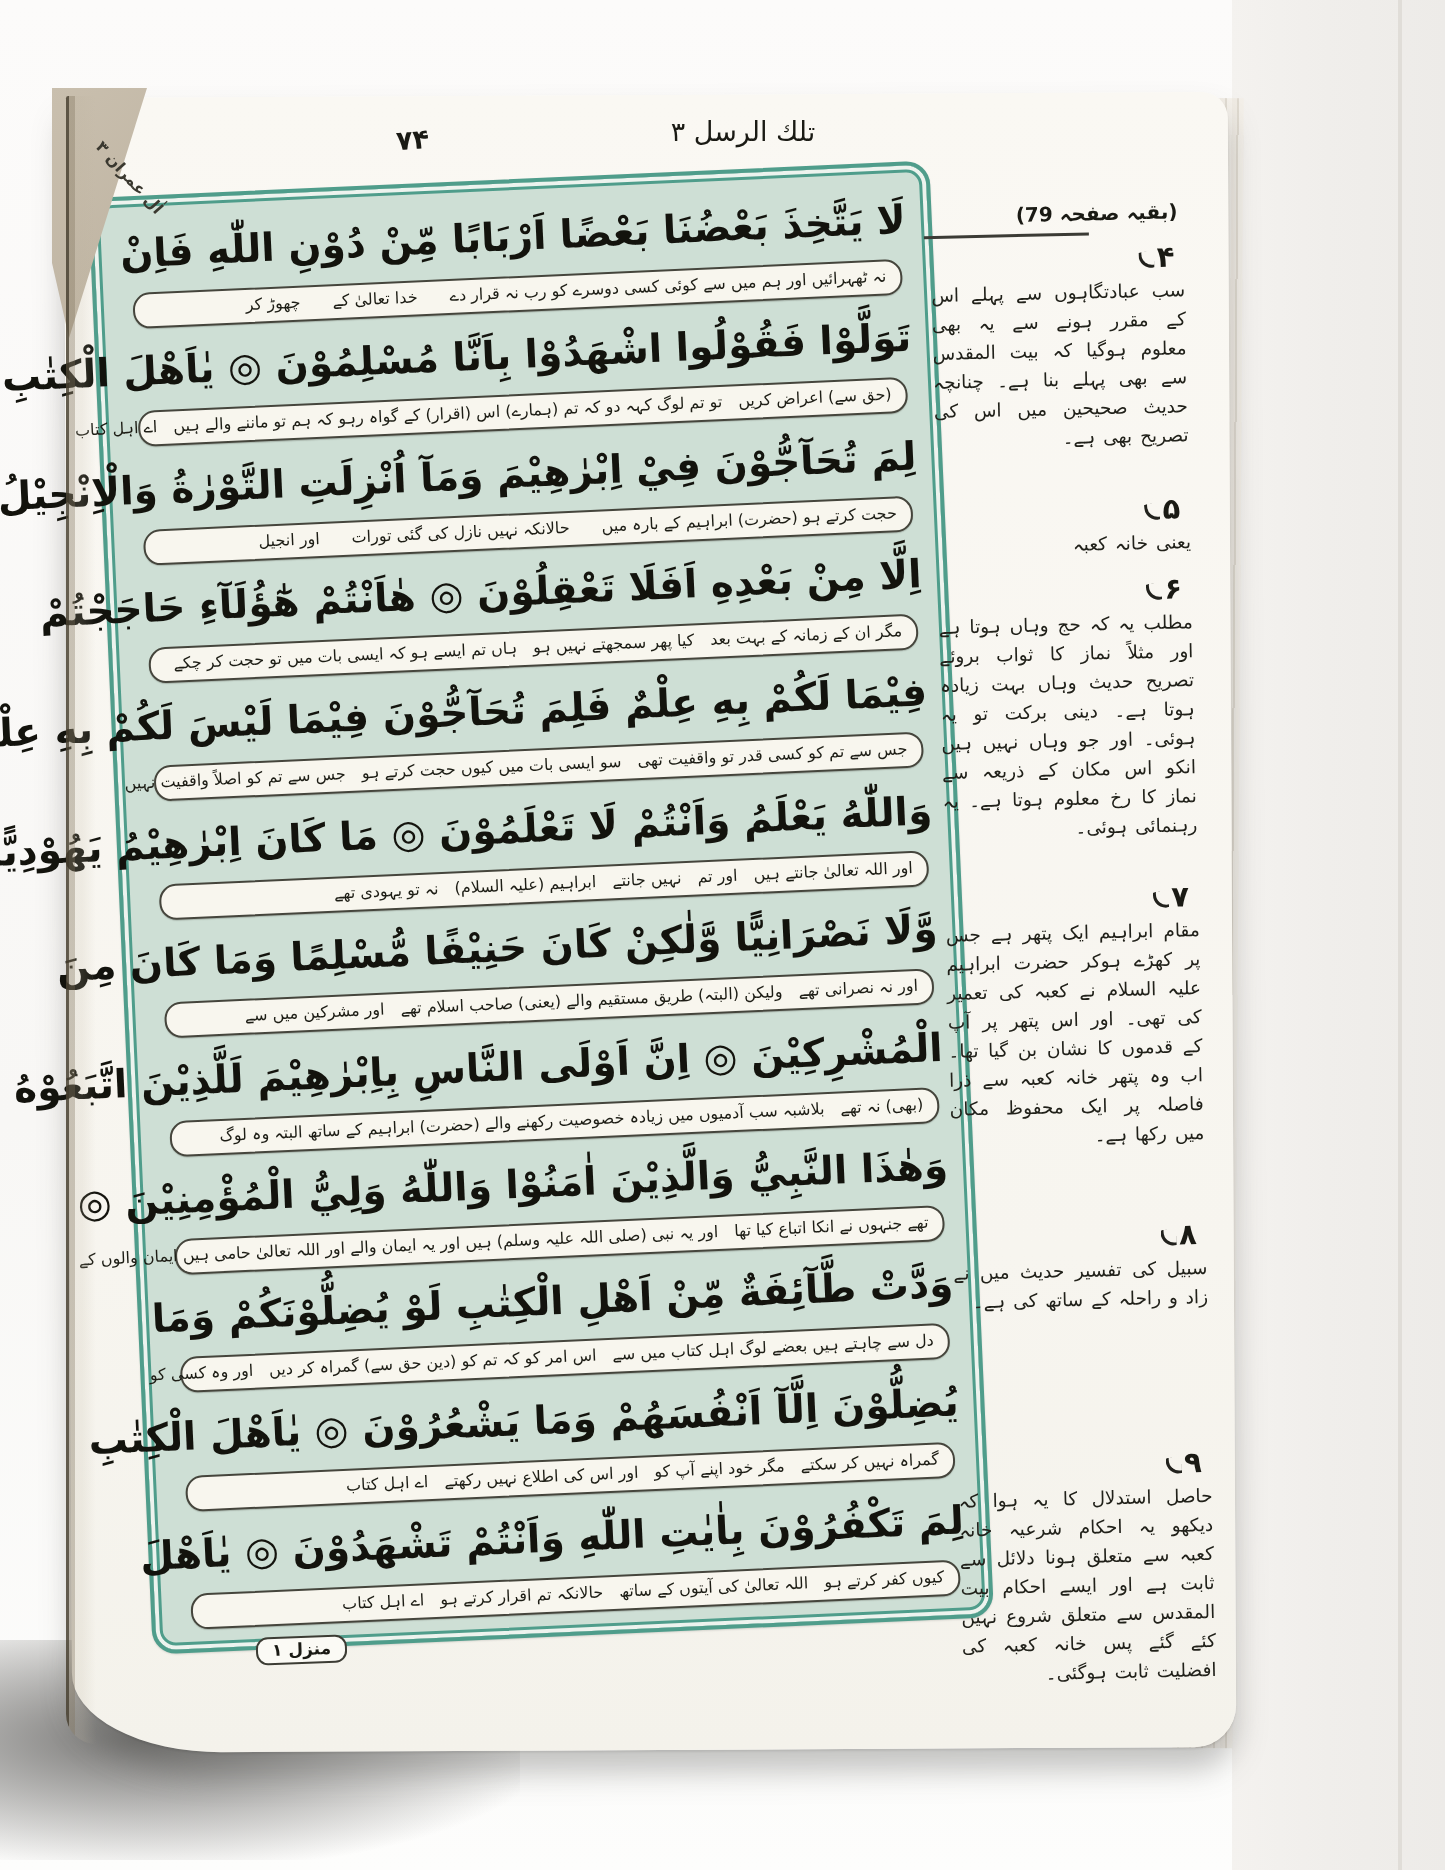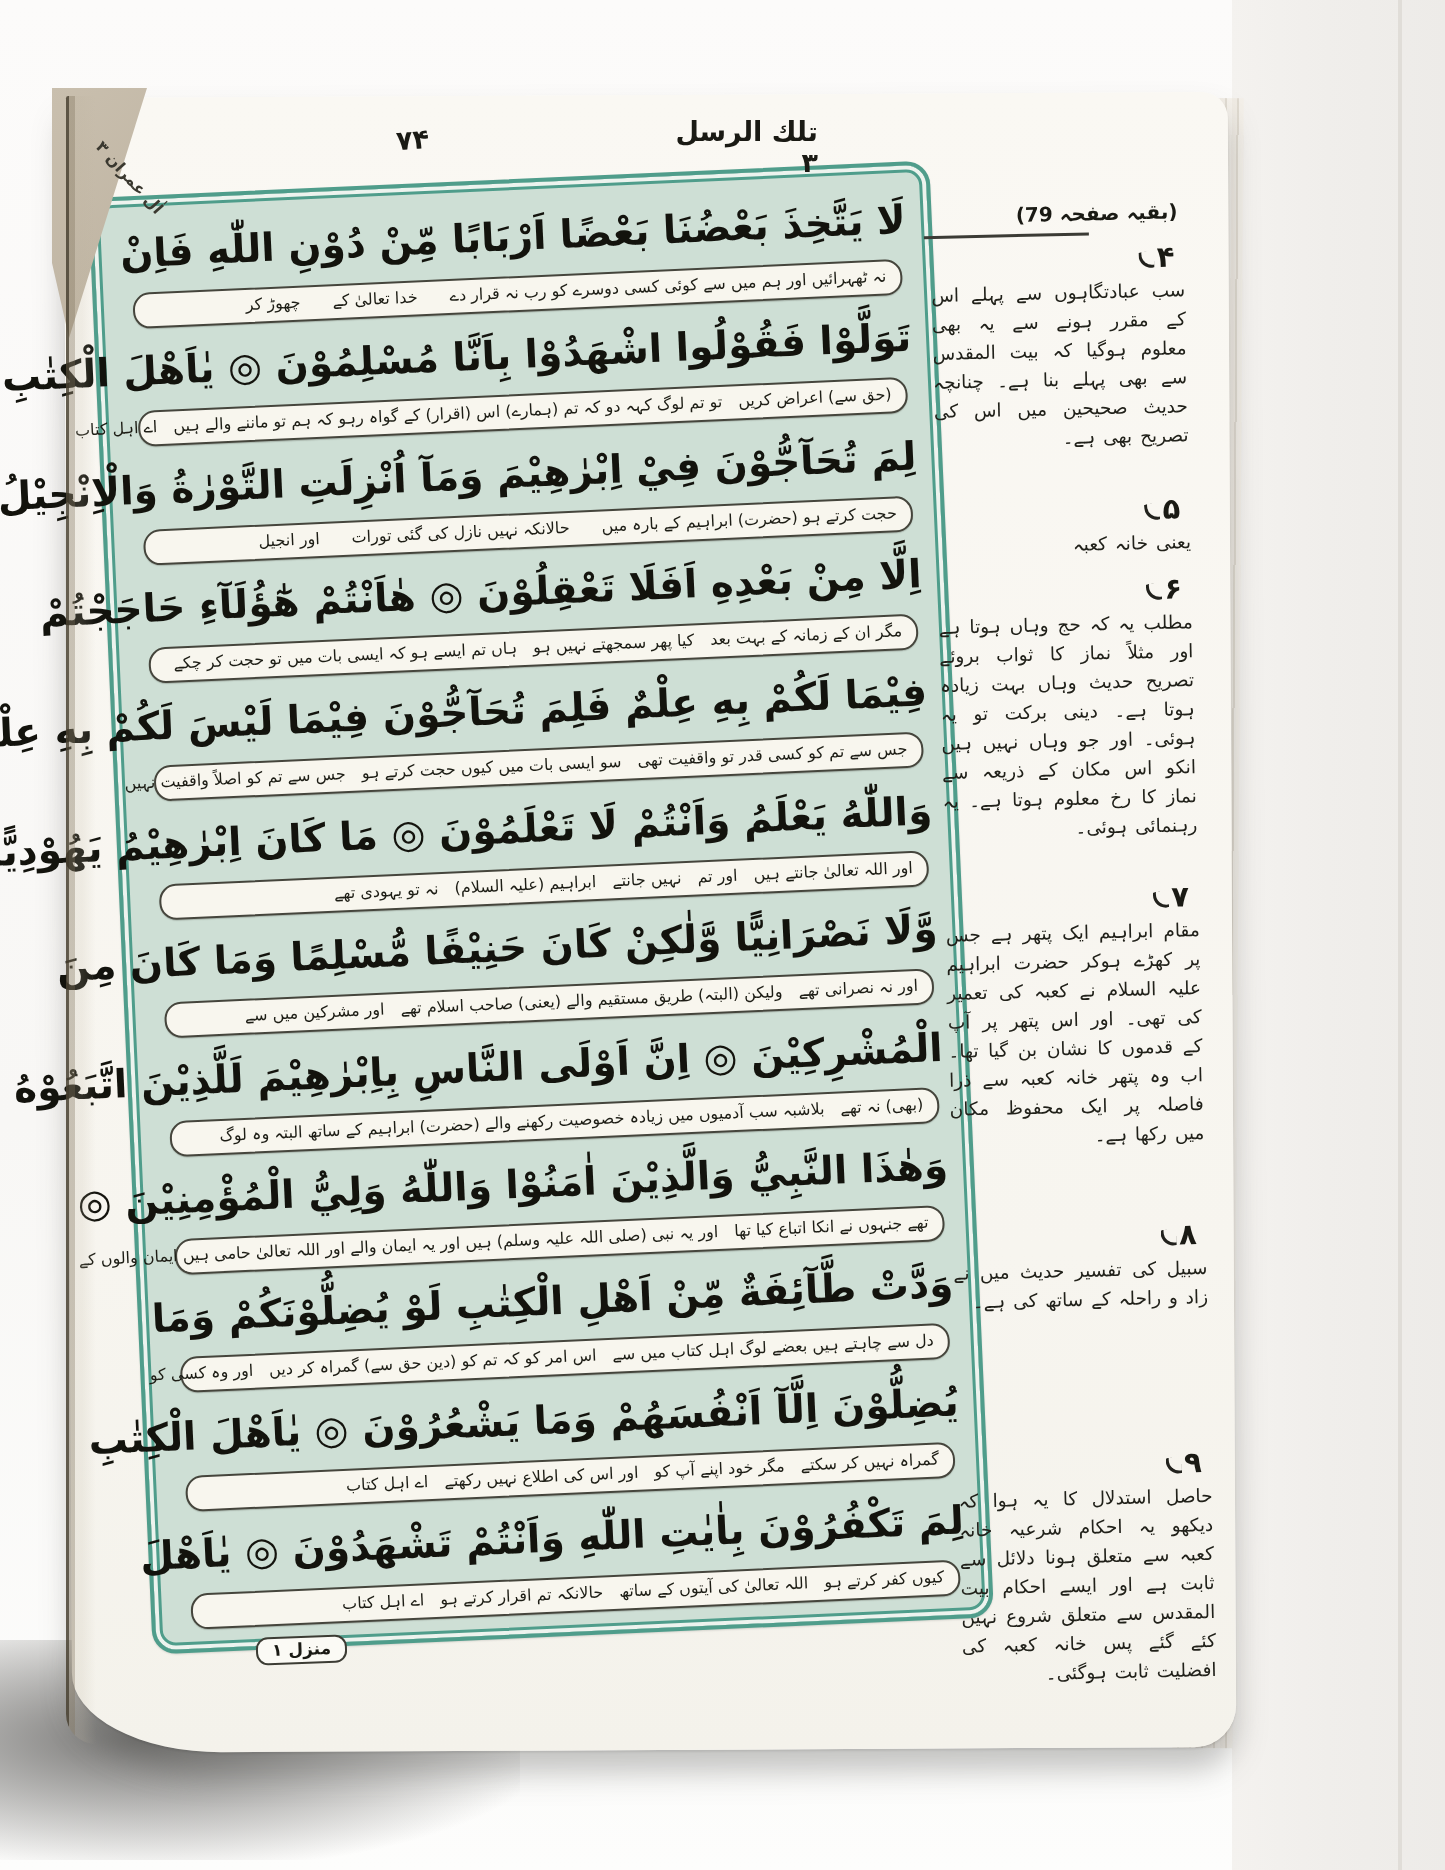--- a/index.html
+++ b/index.html
@@ -22,21 +22,21 @@
   .book-page{position:absolute;left:68px;top:95px;width:1164px;height:1655px;z-index:2;
             background:linear-gradient(180deg,#faf8f3 0%,#f7f5ef 70%,#f4f2eb 100%);
             border-radius:10px 26px 42px 150px / 10px 26px 42px 80px;
             transform:rotate(-.3deg);
             box-shadow:0 2px 2px rgba(0,0,0,.08),0 22px 30px rgba(90,89,87,.35);}
   .spine-overlay{position:absolute;left:66px;top:96px;width:30px;height:1648px;z-index:5;
             background:linear-gradient(90deg,rgba(74,66,50,.85) 0 3px,rgba(140,128,106,.45) 3px 9px,rgba(190,180,160,.18) 9px 16px,rgba(0,0,0,0) 100%);
             border-radius:8px 0 0 110px;pointer-events:none;}
   
   .juz-title{position:absolute;left:668px;top:116px;width:150px;z-index:6;
-            font-size:27px;font-weight:bold;text-align:right;direction:rtl;}
+            font-size:27px;font-weight:normal;text-align:center;direction:rtl;}
   .page-number{position:absolute;left:396px;top:124px;z-index:6;
             font-size:27px;font-weight:bold;transform:rotate(-4deg);direction:rtl;}
   .surah-margin-label{position:absolute;left:84px;top:168px;z-index:6;
             font-size:16px;font-weight:bold;direction:rtl;transform:rotate(48deg);color:#3a382f;}
   
   .main-frame{position:absolute;left:88px;top:198px;width:842px;height:1458px;z-index:3;
             transform:rotate(-2.55deg);transform-origin:0 0;
             background:#cedfd5;
             border:4px solid #4f9d8b;border-radius:24px;
             box-shadow:inset 0 0 0 4px #edf3ee,inset 0 0 0 7px #4f9d8b,0 1px 2px rgba(0,0,0,.12);

